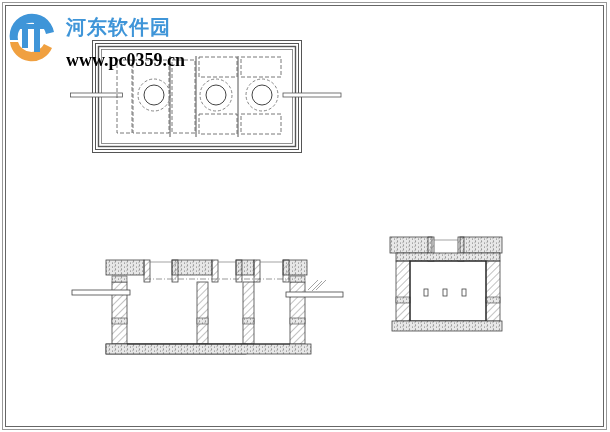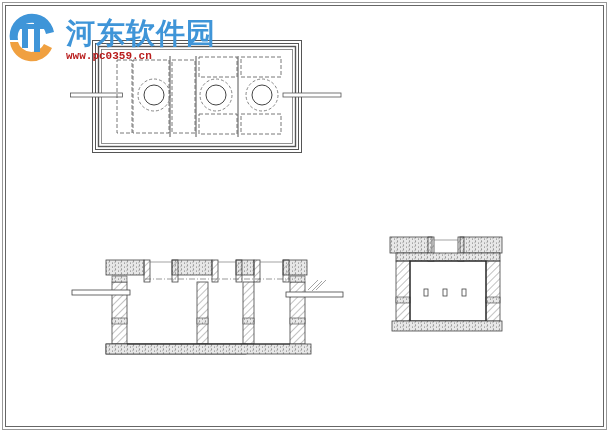--- a/index.html
+++ b/index.html
@@ -1,20 +1,20 @@
 <!DOCTYPE html>
 <html><head>
 <meta charset="utf-8">
 <style>
   html, body { margin: 0; padding: 0; background: #ffffff; }
   body { width: 610px; height: 432px; position: relative; overflow: hidden; font-family: "DejaVu Sans", sans-serif; }
   .canvas { position: absolute; left: 0; top: 0; width: 610px; height: 432px; }
   .watermark { position: absolute; left: 4px; top: 6px; width: 220px; height: 70px; }
-  .wm-title { position: absolute; left: 62px; top: 8px; font-size: 29px; font-weight: bold; color: #3f95d8; letter-spacing: 1px; font-family: "DejaVu Sans", sans-serif; white-space: nowrap; }
-  .wm-url { position: absolute; left: 62px; top: 44px; font-size: 11px; font-weight: bold; color: #b91c1c; font-family: Liberation Mono, monospace; white-space: nowrap; }
+  .wm-title { position: absolute; left: 62px; top: 8px; font-size: 20px; font-weight: bold; color: #3f95d8; letter-spacing: 1px; font-family: "DejaVu Sans", sans-serif; white-space: nowrap; }
+  .wm-url { position: absolute; left: 62px; top: 44px; font-size: 18px; font-weight: bold; color: #000000; font-family: Liberation Serif, serif; white-space: nowrap; }
 </style>
 </head>
 <body>
 
 <div class="canvas">
 <svg width="610" height="432" viewBox="0 0 610 432" xmlns="http://www.w3.org/2000/svg">
   <defs>
     <pattern id="hatch" width="5" height="5" patternUnits="userSpaceOnUse" patternTransform="rotate(45)">
       <line x1="0" y1="0" x2="0" y2="5" stroke="#666" stroke-width="0.8"></line>
     </pattern>

